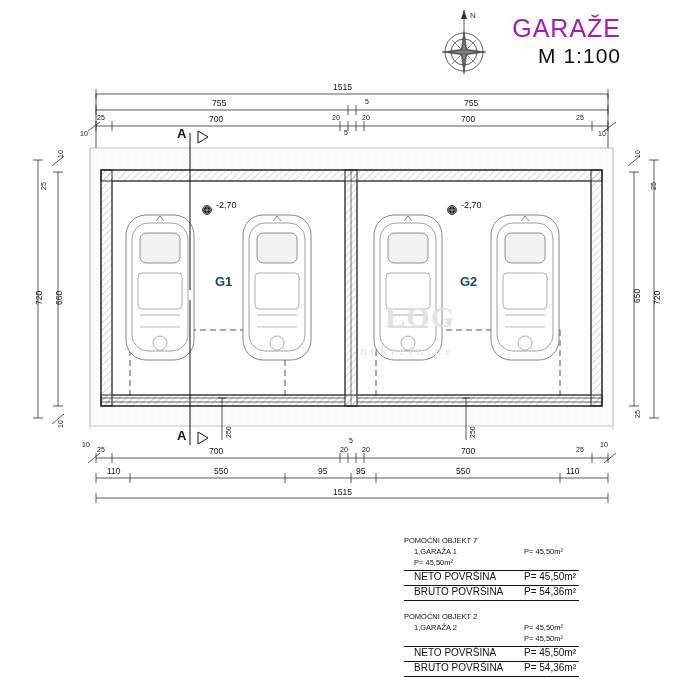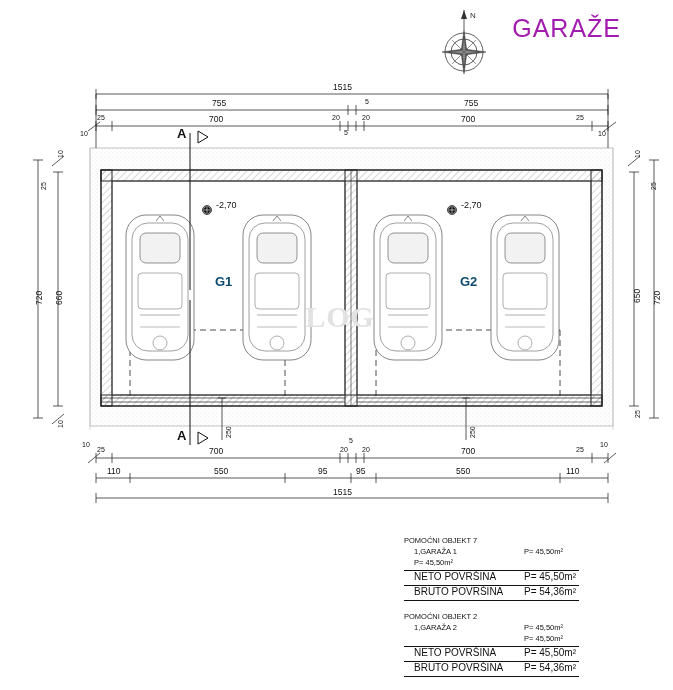--- a/index.html
+++ b/index.html
@@ -47,40 +47,41 @@
     position:absolute;font-size:9px;color:#111;
   }
   .slabel{
     position:absolute;font-size:13px;font-weight:bold;color:#111;
   }
 
   
   .watermark{
     position:absolute;left:225px;top:300px;width:230px;height:90px;
     color:#e2e2e2;font-size:30px;font-weight:bold;letter-spacing:1px;
-    text-align:center;line-height:34px;pointer-events:none;
+    text-align:right;line-height:34px;pointer-events:none;
     font-family:"Liberation Serif", serif;
   }
   .watermark .sub{font-size:13px;letter-spacing:4px;font-weight:normal;}
 
   
   .tblock{position:absolute;left:404px;font-size:7.5px;color:#111;}
   .tblock .hdr{font-size:7.5px;margin-bottom:2px;}
   .trow{position:relative;height:11px;}
   .trow .l{position:absolute;left:10px;top:0;}
   .trow .r{position:absolute;left:120px;top:0;}
   .bold-row{font-size:10px;}
   .bold-row .r{left:120px;}
 </style>
 </head>
 <body>
 
 <div class="root">
 
   <div class="title">GARAŽE</div>
+  <div class="subtitle">M 1:100</div>
 
   <div class="compass">
     <svg width="64" height="70" viewBox="0 0 64 70">
       <g stroke="#333" fill="none" stroke-width="0.8">
         <circle cx="32" cy="44" r="19"></circle>
         <circle cx="32" cy="44" r="13"></circle>
         <circle cx="32" cy="44" r="4"></circle>
       </g>
       <g fill="#555" stroke="#333" stroke-width="0.5">
         <polygon points="32,22 35,44 32,66 29,44"></polygon>
@@ -291,20 +292,21 @@
         <line x1="96" y1="94" x2="96" y2="148" stroke-dasharray="0"></line>
         <line x1="608" y1="94" x2="608" y2="148"></line>
         <line x1="90" y1="148" x2="90" y2="430" stroke="#c9c9c9"></line>
         <line x1="613" y1="148" x2="613" y2="430" stroke="#c9c9c9"></line>
       </g>
     </svg>
   </div>
 
   <div class="watermark">
     <div>LOG</div>
+    <div class="sub">nekretnine</div>
   </div>
 
   <div class="dim" style="left:333px;top:82px;">1515</div>
 
   <div class="dim" style="left:212px;top:98px;">755</div>
   <div class="dim small" style="left:365px;top:98px;">5</div>
   <div class="dim" style="left:464px;top:98px;">755</div>
 
   <div class="dim small" style="left:97px;top:114px;">25</div>
   <div class="dim" style="left:209px;top:114px;">700</div>

